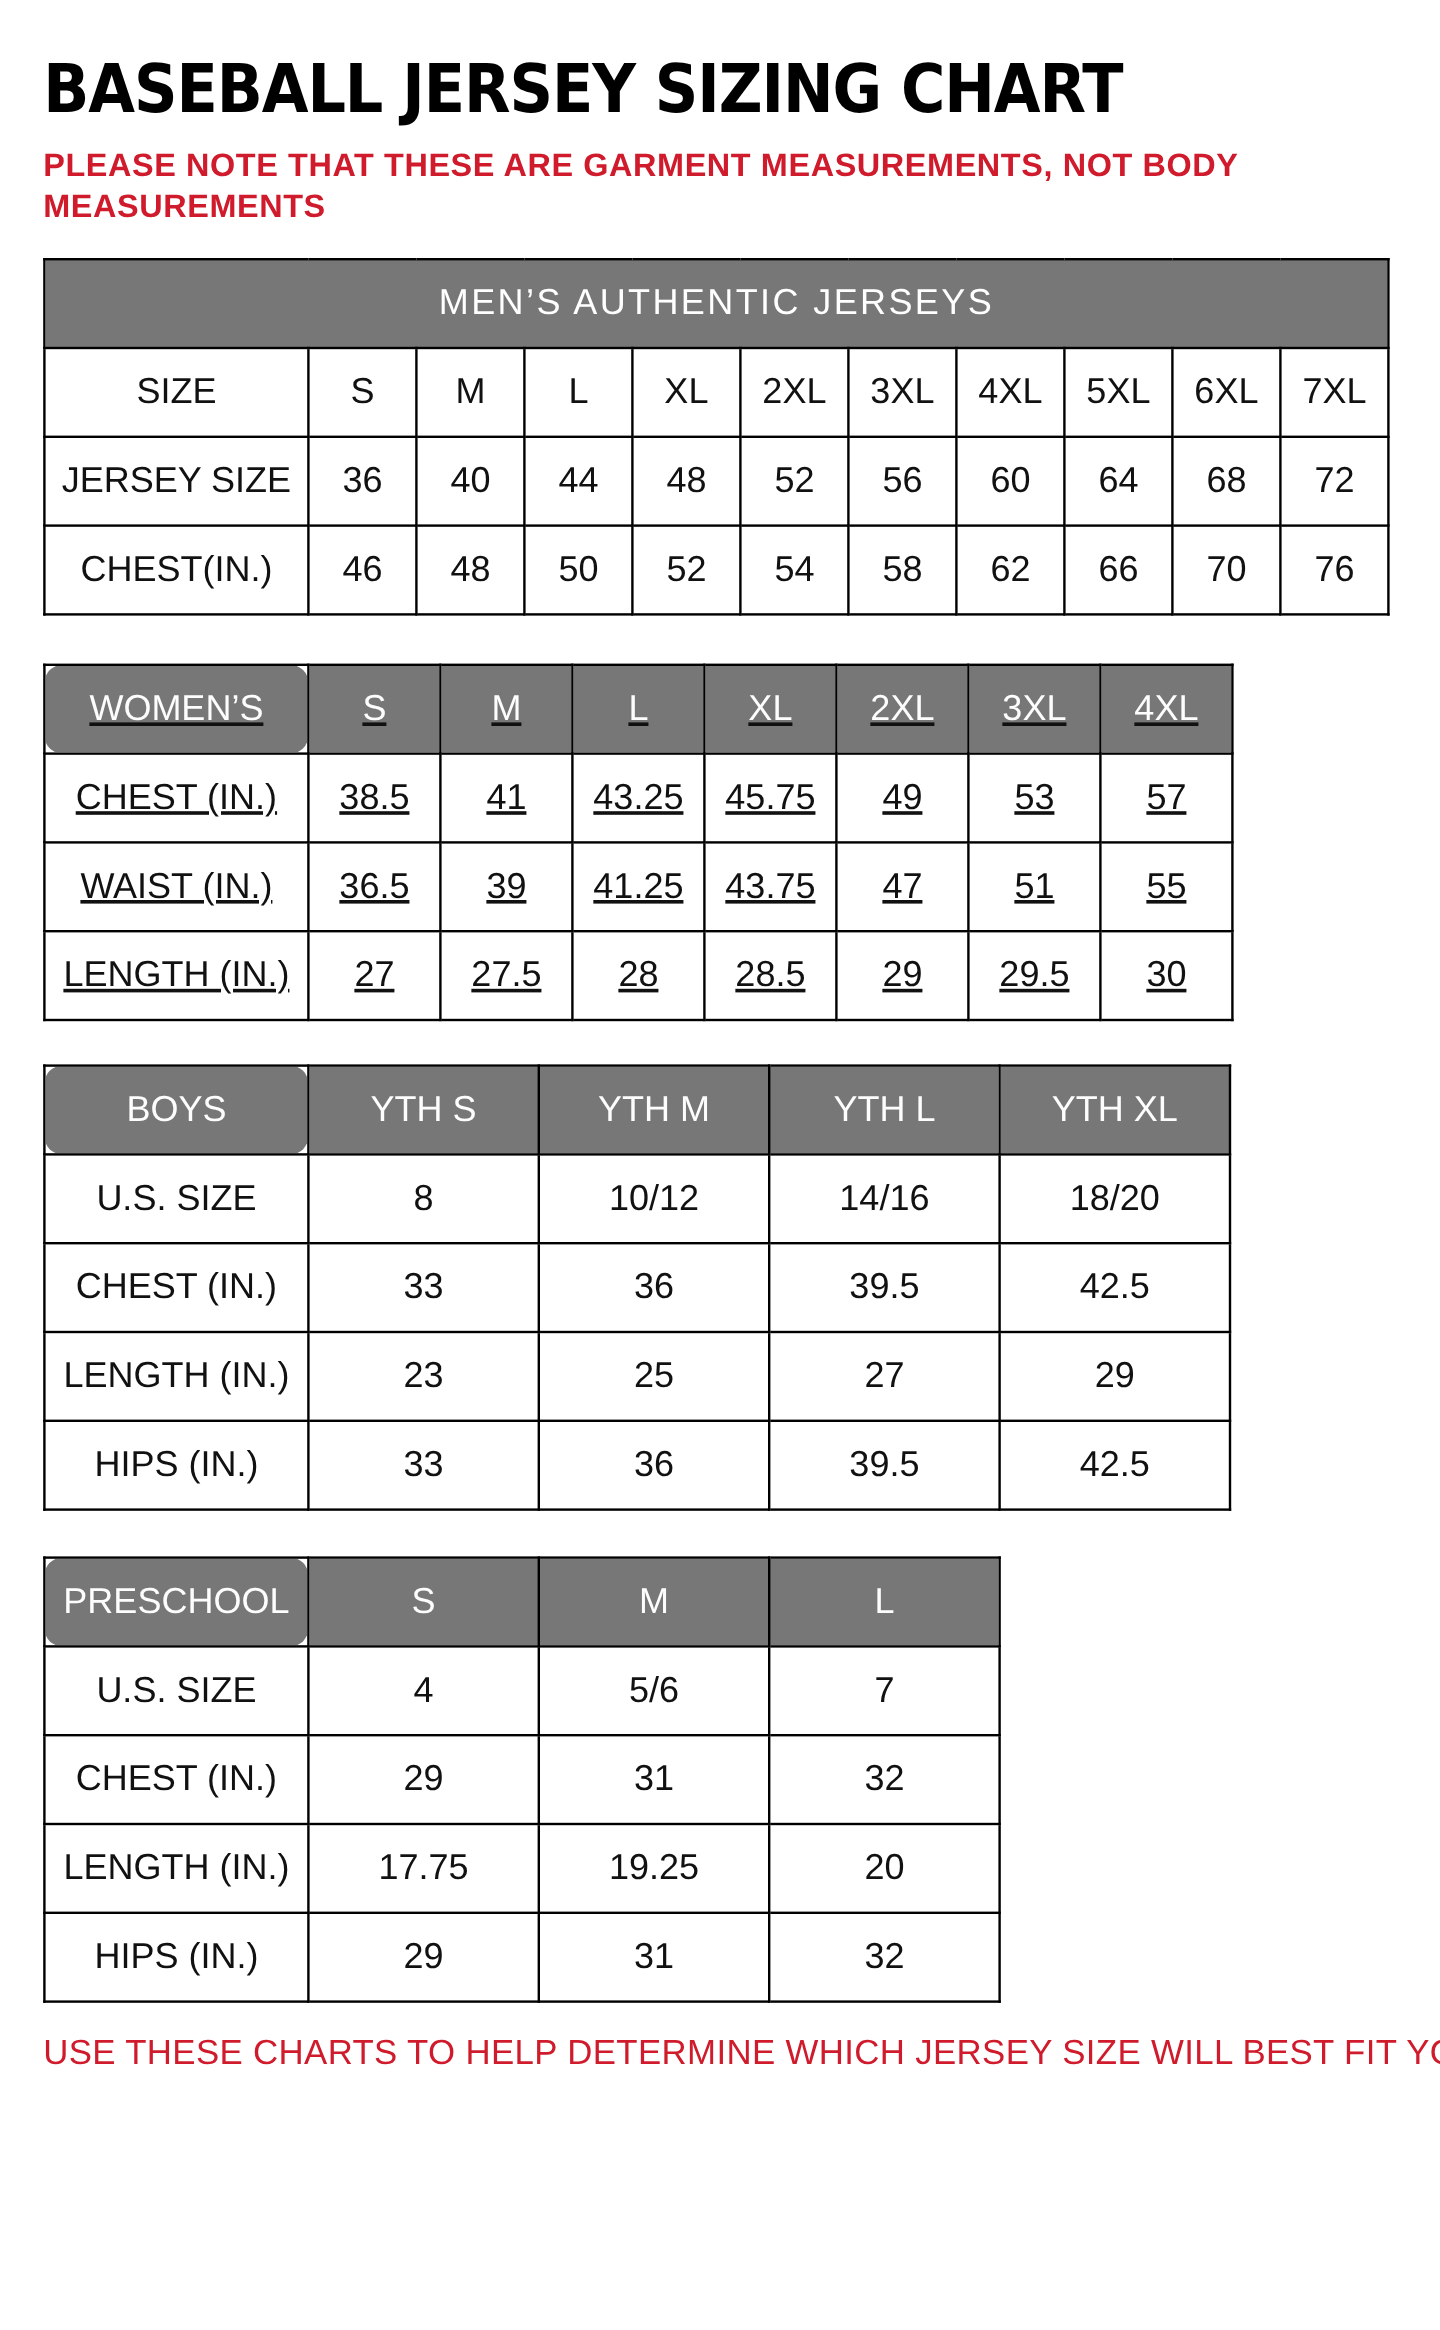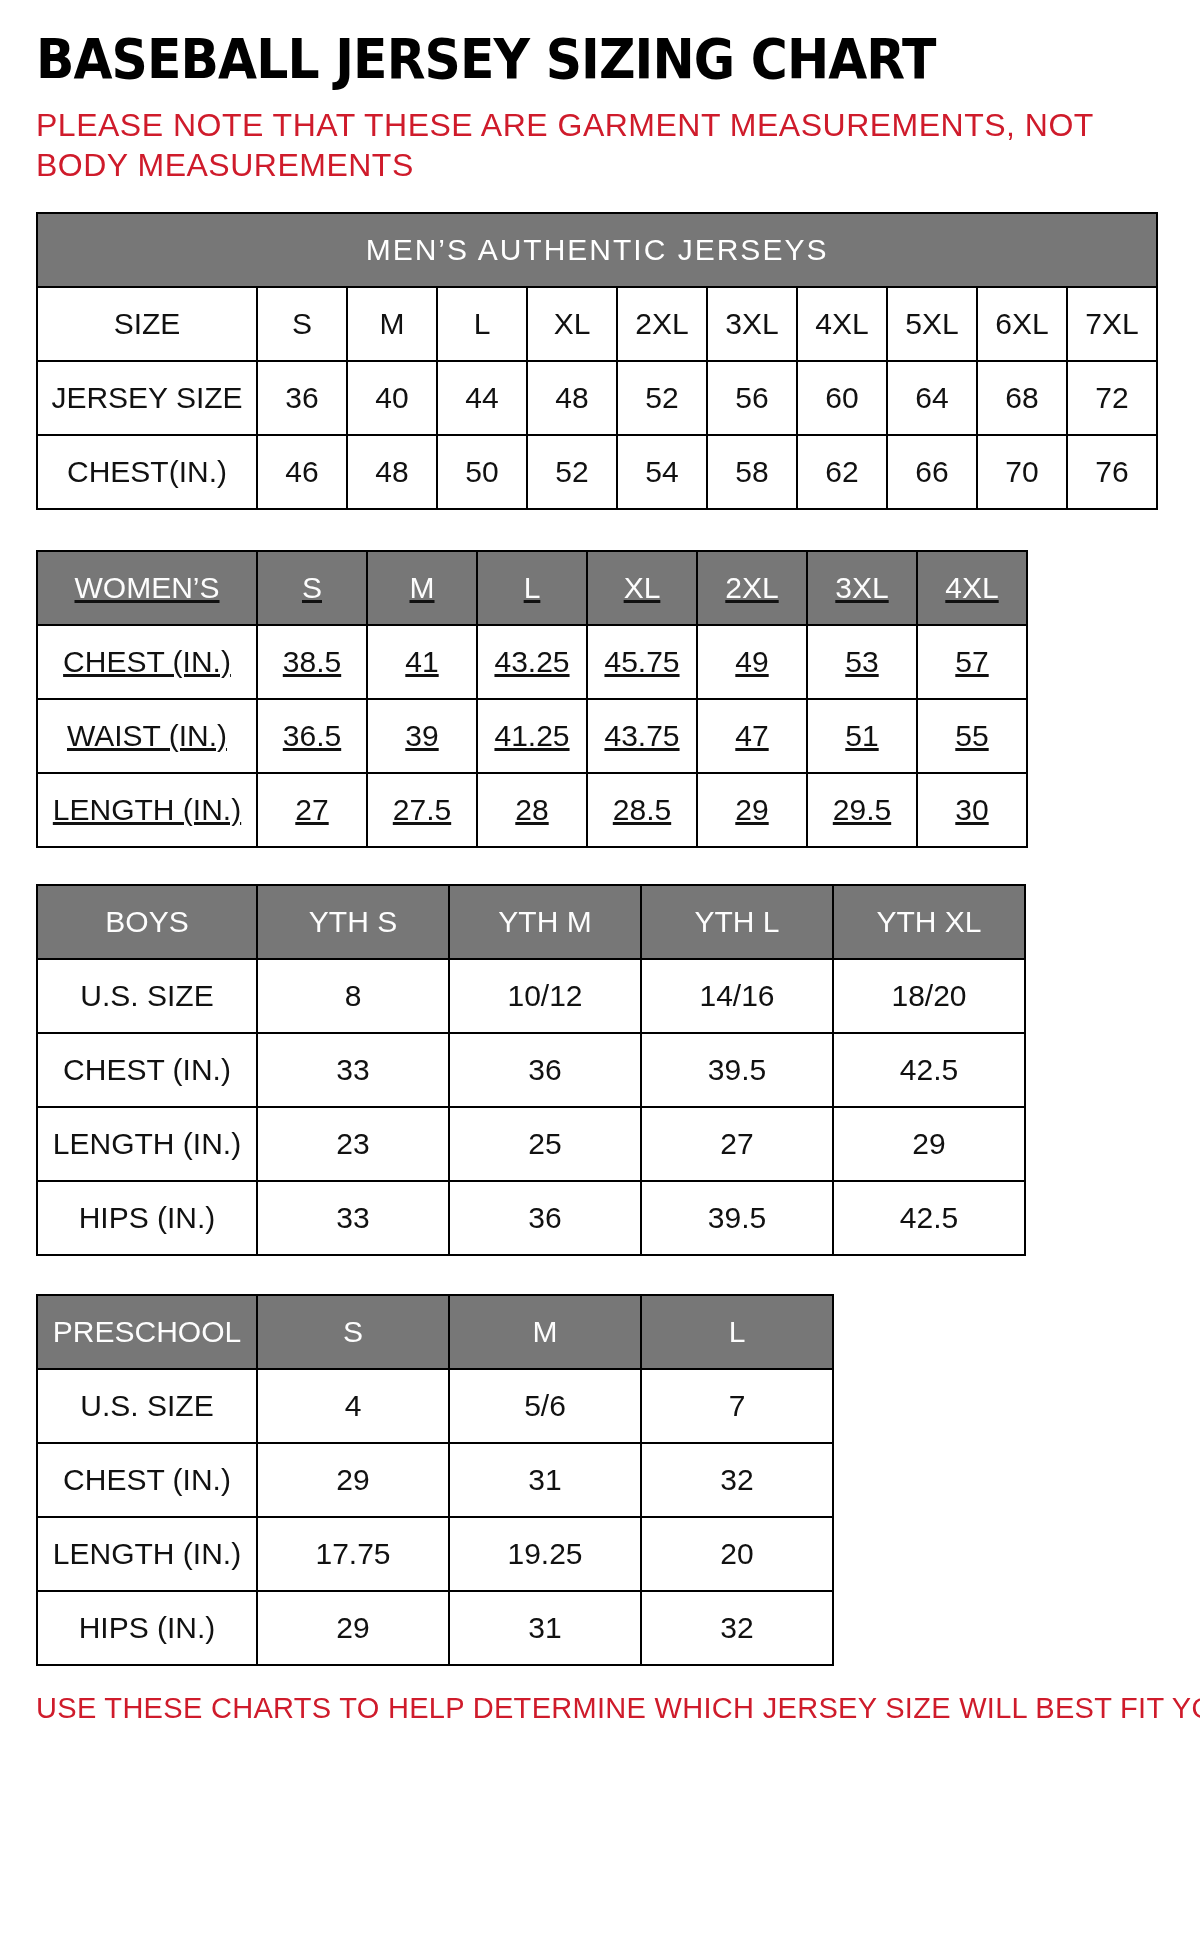--- a/index.html
+++ b/index.html
@@ -4,41 +4,41 @@
 <style>
   :root { --red:#cf1b2b; --gray:#777777; }
   * { box-sizing: border-box; }
   body {
     margin: 0;
     background: #ffffff;
     width: 1200px;
     color: #111111;
     font-family: "Liberation Sans", "DejaVu Sans", sans-serif;
   }
-  .page { padding: 26px 36px 18px 36px; min-height: 1942px; }
+  .page { padding: 42px 36px 18px 36px; min-height: 1942px; }
 
   h1.title {
     margin: 0 0 14px 0;
     font-family: "DejaVu Sans", "Liberation Sans", sans-serif;
     font-weight: bold;
     font-size: 56px;
     letter-spacing: -1px;
     transform: scaleX(0.9);
     transform-origin: left center;
     white-space: nowrap;
     color: #000;
   }
   .note {
     color: var(--red);
-    font-size: 32px;
+    font-size: 27px;
     line-height: 1.26;
     letter-spacing: 0.5px;
     margin: 0 0 26px 0;
     max-width: 1080px;
-    font-weight: 400;
+    font-weight: 700;
   }
 
   table.sizing-table {
     border-collapse: collapse;
     table-layout: fixed;
   }
   table.sizing-table td {
     border: 2px solid #000000;
     text-align: center;
     vertical-align: middle;
@@ -53,21 +53,21 @@
     color: #ffffff;
     font-size: 34px;
     letter-spacing: 2px;
     height: 82px;
   }
   .gray-cell {
     background: var(--gray);
     color: #fdfdfd;
     font-size: 30px;
   }
-  .label-cell { font-size: 29px; }
+  .label-cell { font-size: 29px; border-radius: 15px; }
 
   table.mens      { width: 1120px; margin: 0 11px 40px 0; }
   table.mens      col.c-label { width: 220px; }
   table.mens      col.c-data  { width: 90px; }
   table.womens    { width: 990px;  margin: 0 0 36px 0; text-decoration: underline; }
   table.womens    col.c-label { width: 220px; }
   table.womens    col.c-data  { width: 110px; }
   table.boys      { width: 988px;  margin: 0 0 38px 0; }
   table.boys      col.c-label { width: 220px; }
   table.boys      col.c-data  { width: 192px; }

